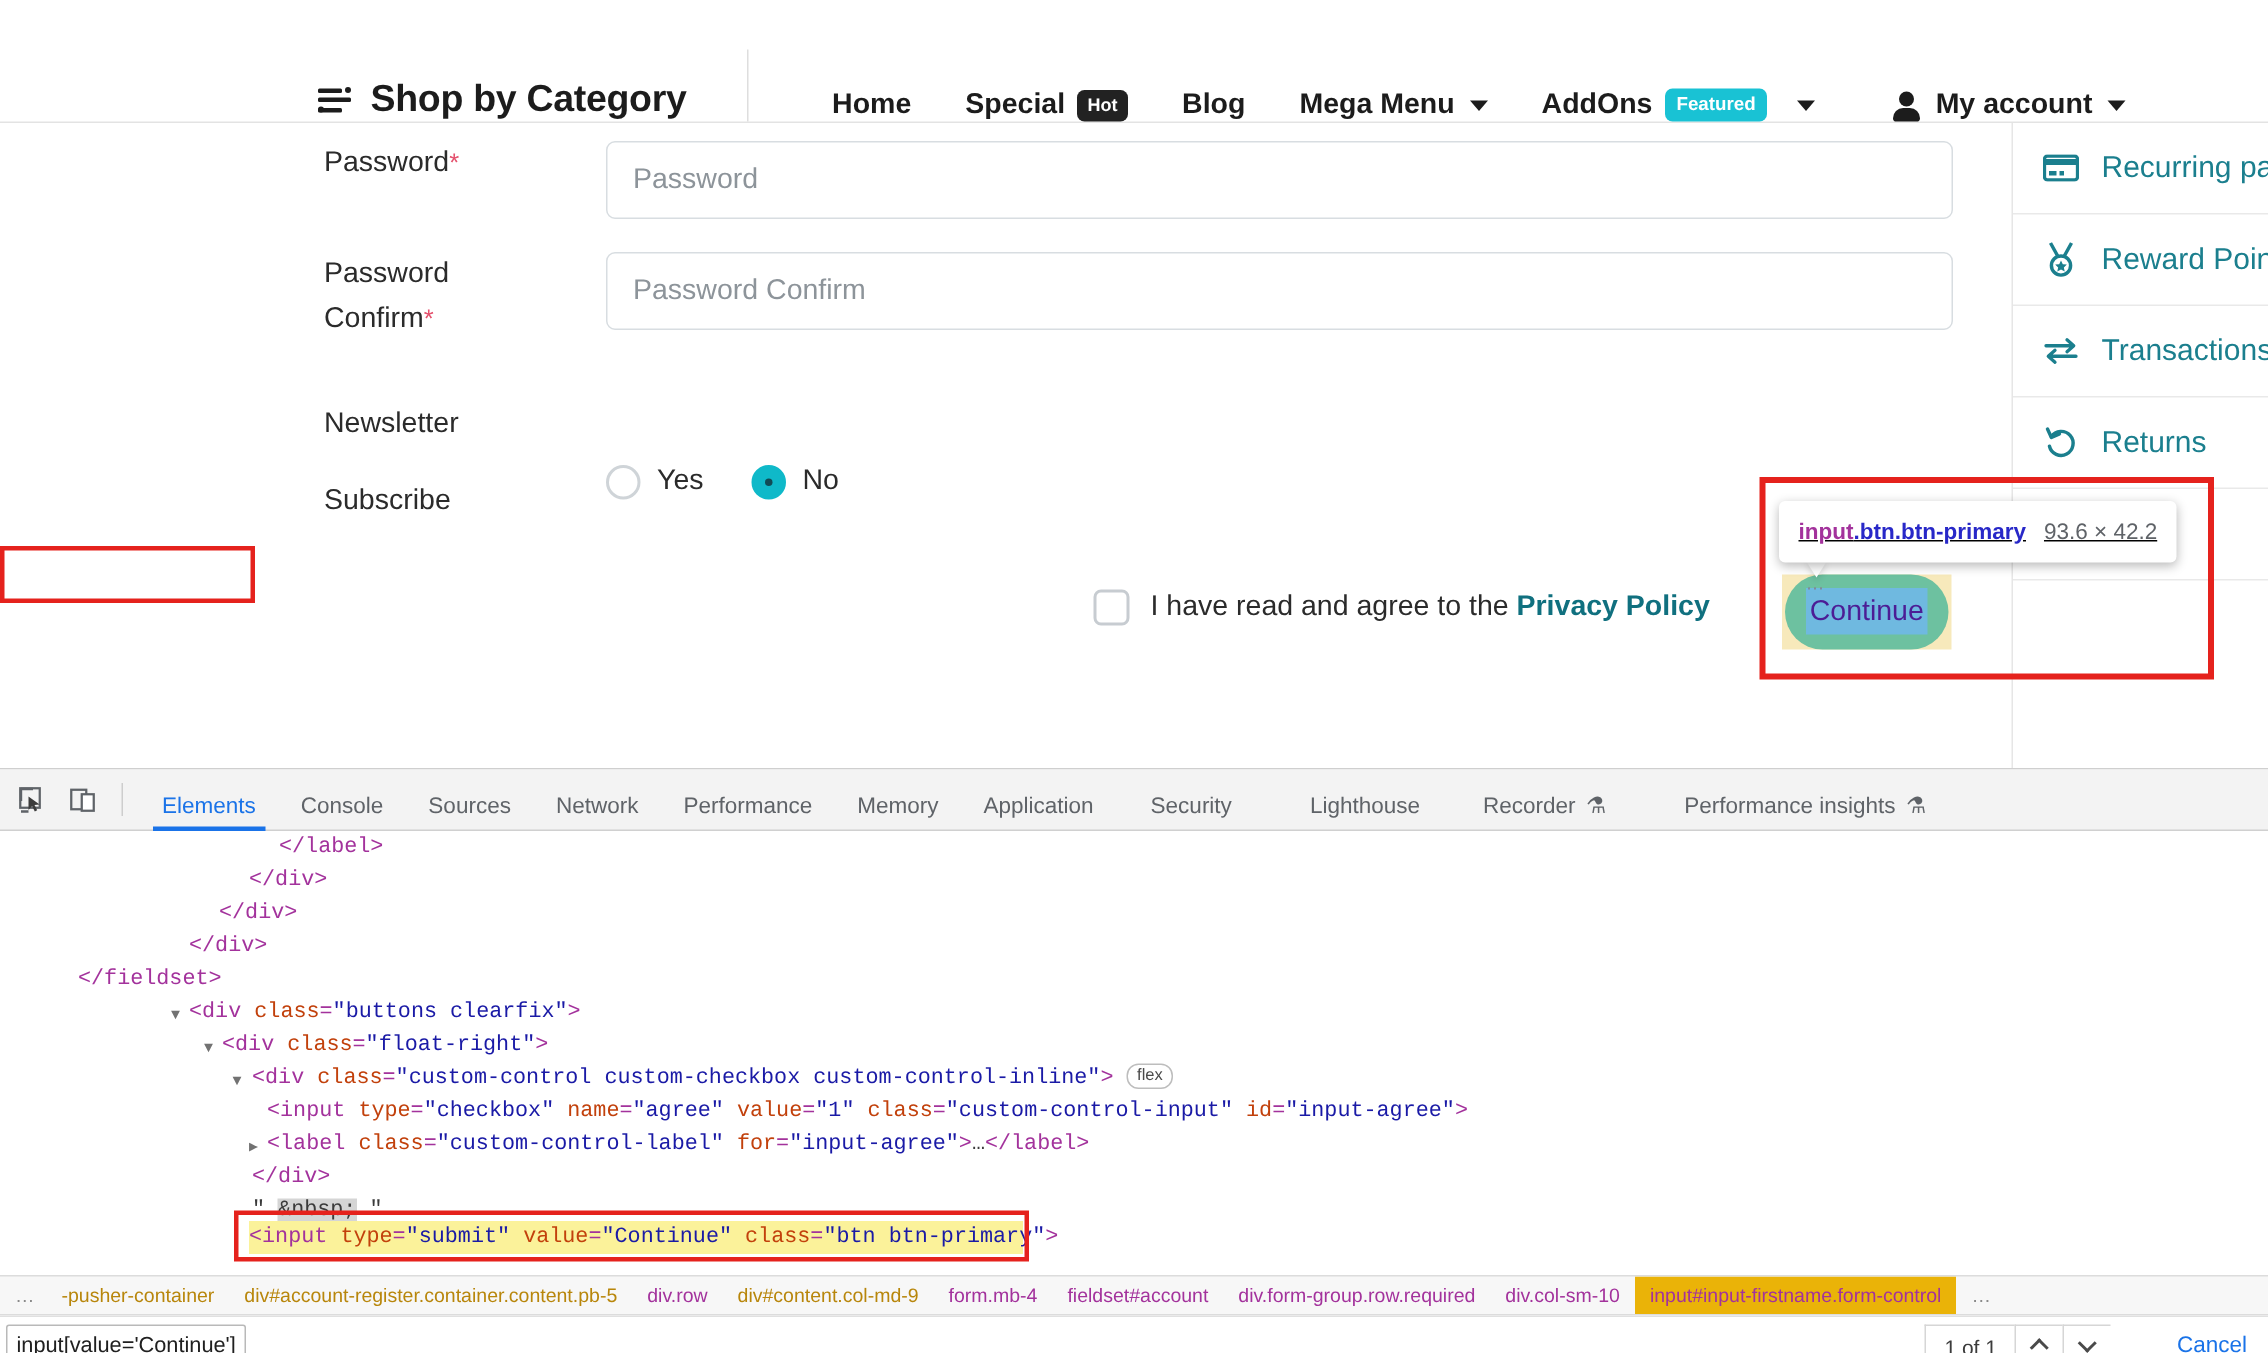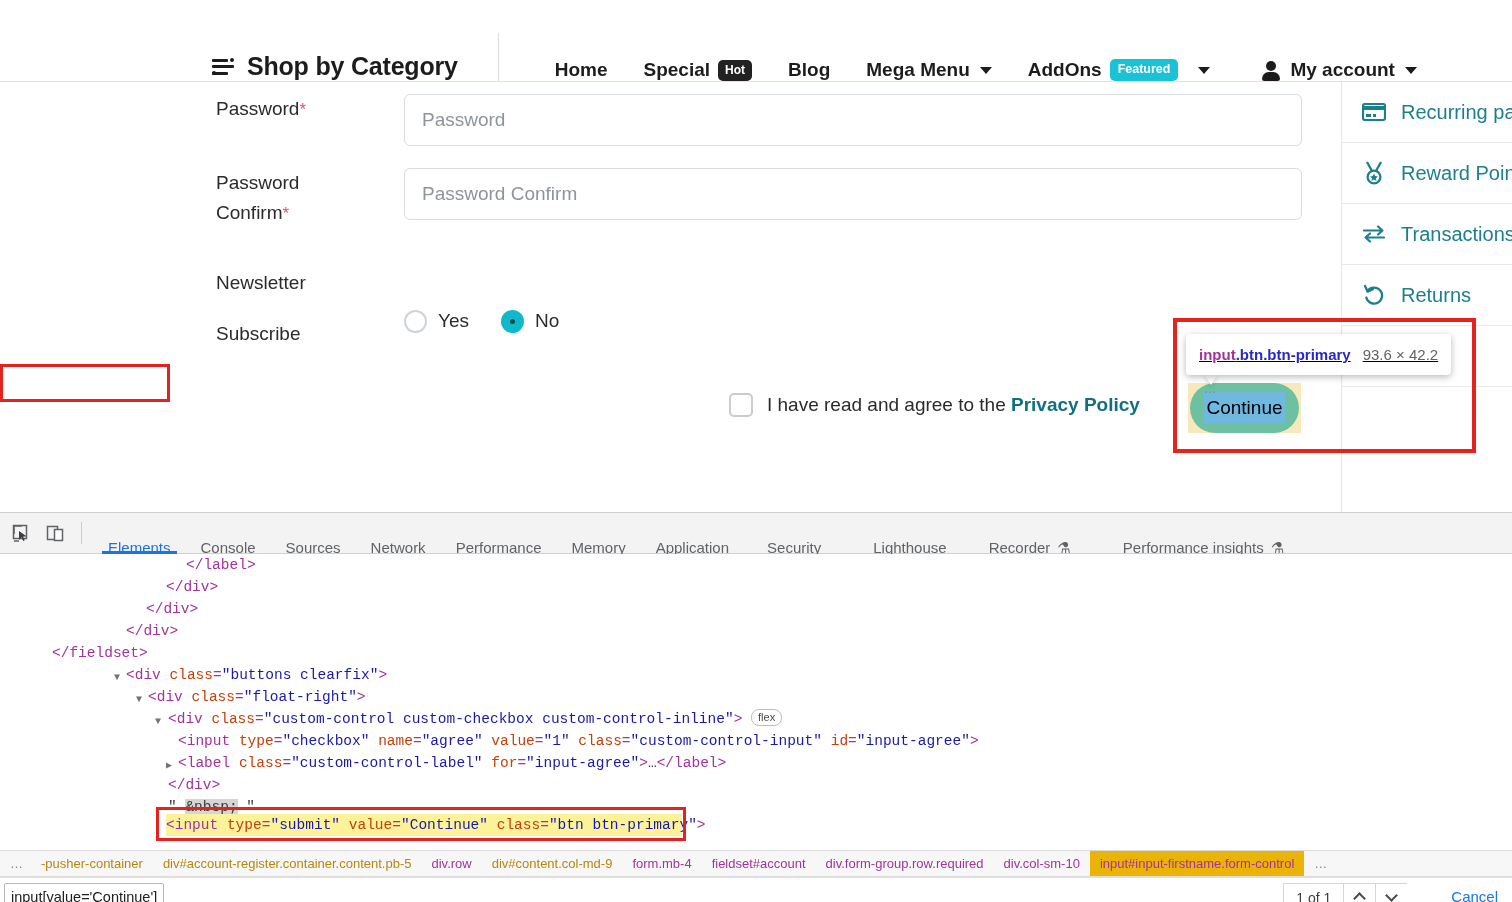--- a/index.html
+++ b/index.html
@@ -121,40 +121,40 @@
     position: absolute; left: 1188px; top: 383px; width: 113px; height: 50px; z-index: 41;
     background: #f7e9bb;
   }
   #hl-content {
     position: absolute; left: 1190px; top: 383px; width: 109px; height: 50px; z-index: 41;
     background: #6dc1a0; border-radius: 25px;
   }
   #hl-text {
     position: absolute; left: 1204px; top: 392px; width: 81px; height: 31px; z-index: 42;
     background: #6fb9e0; display: flex; align-items: center; justify-content: center;
-    color: #000000; font-size: 19px;
+    color: #4c1d95; font-size: 19px;
   }
   #hl-dots {
     position: absolute; left: 1204px; top: 385px; z-index: 43; color: #7e8b98; font-size: 12px; letter-spacing: 1.2px;
   }
 
   
   #devtools {
     position: absolute; left: 0; top: 512px; width: 1512px; height: 390px;
     background: #ffffff; border-top: 1px solid #cfcfcf; z-index: 30;
   }
   #dt-tabbar {
     height: 41px; background: #f3f3f3; border-bottom: 1px solid #d0d0d0;
     display: flex; align-items: center; position: relative;
   }
   .dt-tool-btn { width: 26px; height: 26px; margin-left: 8px; display:flex; align-items:center; justify-content:center; cursor: pointer;}
   .dt-tool-btn svg { display: block; }
   .dt-sep { width: 1px; height: 22px; background: #cdcdcd; margin: 0 11px 0 13px; }
   .dt-tab {
-    height: 41px; line-height: 41px; padding: 14px 15px; font-size: 15px; color: #5f6368;
+    height: 41px; line-height: 41px; padding: 4px 15px; font-size: 15px; color: #5f6368;
     cursor: pointer; white-space: nowrap; position: relative;
   }
   .dt-tab.active { color: #1a73e8; }
   .dt-tab.active::after {
     content: ""; position: absolute; left: 9px; right: 9px; bottom: 0; height: 3px; background: #1a73e8;
   }
   .dt-tab .flask { display: inline-block; margin-left: 7px; }
 
   #dt-dom {
     position: absolute; left: 0; top: 41px; width: 1512px; height: 296px;

